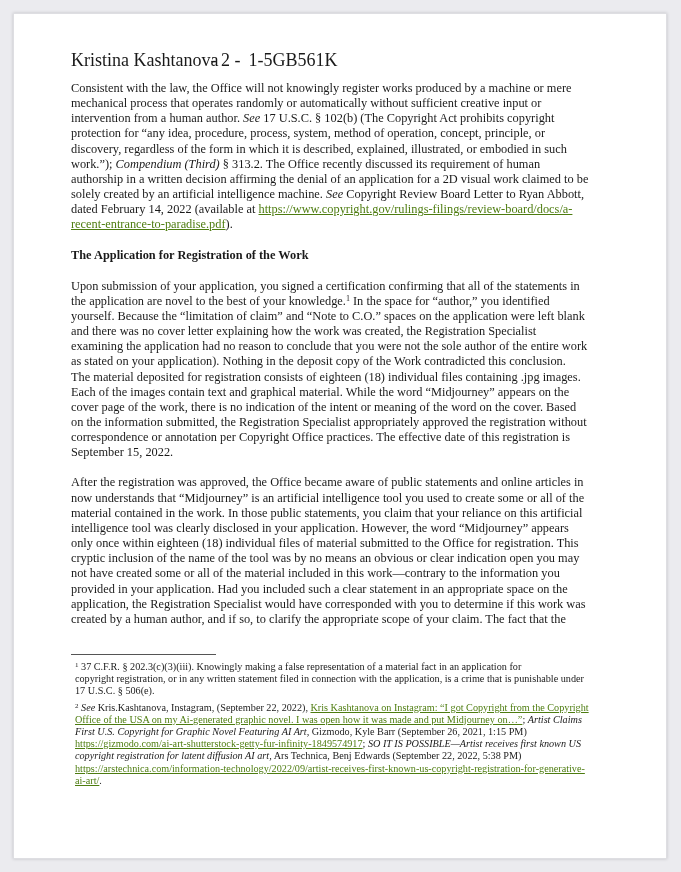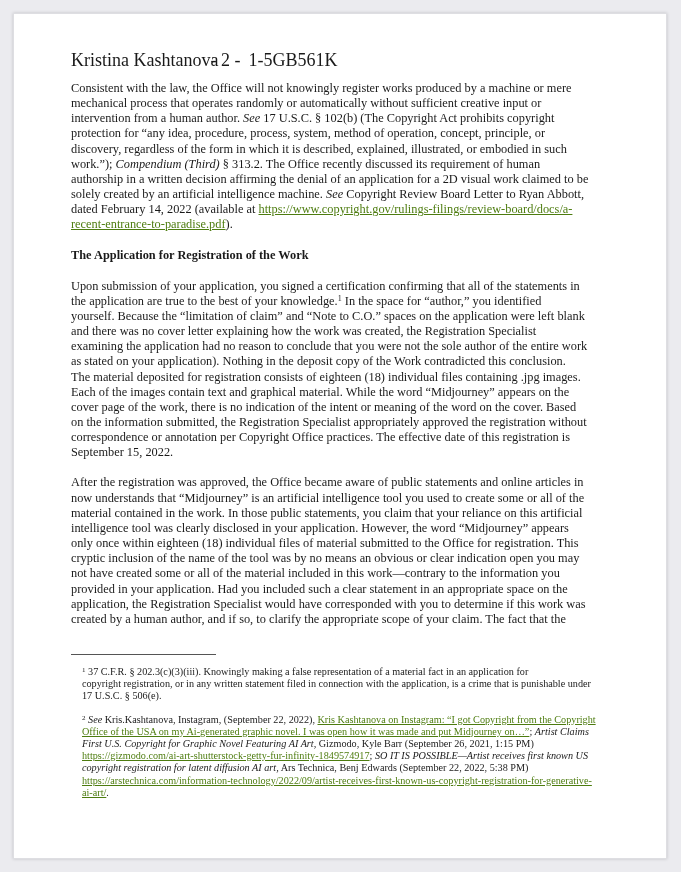--- a/index.html
+++ b/index.html
@@ -62,21 +62,21 @@
   .rule {
     width: 145px;
     height: 1px;
     background: #555;
     margin: 27px 0 6px 0;
   }
   .footnotes {
     font-size: 10.2px;
     line-height: 12.2px;
   }
-  .footnotes .fn { margin: 11px; }
+  .footnotes .fn { margin: 4px; }
   .footnotes sup { font-size: 7px; vertical-align: 3px; }
 </style>
 </head>
 <body>
 
 <div class="page">
   <div class="content">
 
     <div class="header">
       <span>Kristina Kashtanova</span>
@@ -94,21 +94,21 @@
       <span class="line">authorship in a written decision affirming the denial of an application for a 2D visual work claimed to be</span>
       <span class="line"><span>solely created by an artificial intelligence machine.  </span><i>See</i><span> Copyright Review Board Letter to Ryan Abbott,</span></span>
       <span class="line"><span>dated February 14, 2022 (available at </span><a class="link">https://www.copyright.gov/rulings-filings/review-board/docs/a-</a></span>
       <span class="line"><a class="link">recent-entrance-to-paradise.pdf</a><span>).</span></span>
     </p>
 
     <h2 class="section">The Application for Registration of the Work</h2>
 
     <p class="body">
       <span class="line">Upon submission of your application, you signed a certification confirming that all of the statements in</span>
-      <span class="line"><span>the application are true to the best of your knowledge.</span><sup>1</sup><span>  In the space for “author,” you identified</span></span>
+      <span class="line"><span>the application are novel to the best of your knowledge.</span><sup>1</sup><span>  In the space for “author,” you identified</span></span>
       <span class="line">yourself.  Because the “limitation of claim” and “Note to C.O.” spaces on the application were left blank</span>
       <span class="line">and there was no cover letter explaining how the work was created, the Registration Specialist</span>
       <span class="line">examining the application had no reason to conclude that you were not the sole author of the entire work</span>
       <span class="line">as stated on your application).  Nothing in the deposit copy of the Work contradicted this conclusion.</span>
       <span class="line">The material deposited for registration consists of eighteen (18) individual files containing .jpg images.</span>
       <span class="line">Each of the images contain text and graphical material.  While the word “Midjourney” appears on the</span>
       <span class="line">cover page of the work, there is no indication of the intent or meaning of the word on the cover.  Based</span>
       <span class="line">on the information submitted, the Registration Specialist appropriately approved the registration without</span>
       <span class="line">correspondence or annotation per Copyright Office practices.  The effective date of this registration is</span>
       <span class="line">September 15, 2022.</span>

